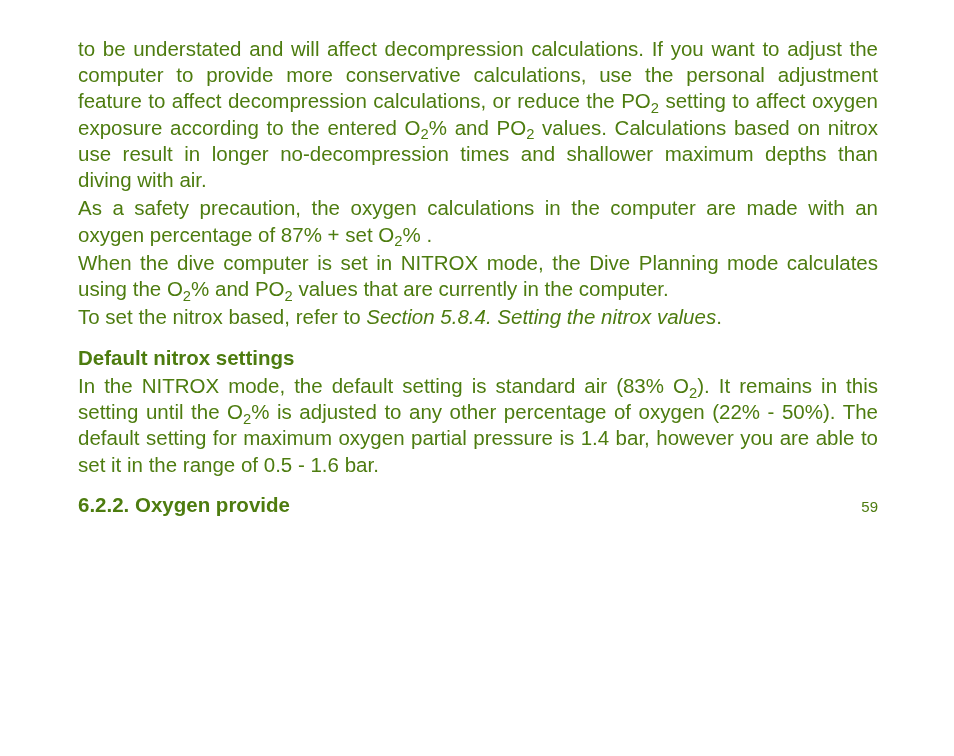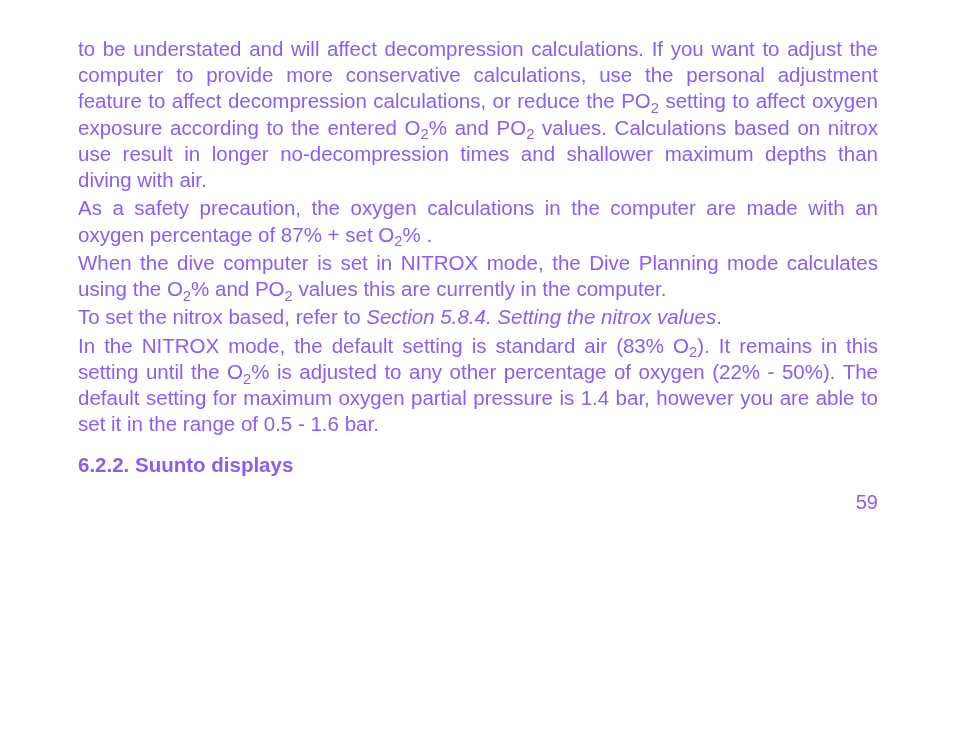--- a/index.html
+++ b/index.html
@@ -11,21 +11,21 @@
     overflow: hidden;
   }
   .page {
     box-sizing: border-box;
     width: 954px;
     height: 540px;
     padding: 36px 76px 28px 78px;
     font-family: Arial, Helvetica, sans-serif;
     font-size: 20.5px;
     line-height: 1.28;
-    color: #8b5cf6;
+    color: #4d7c0f;
     position: relative;
   }
   .para {
     margin: 0 0 2px 0;
   }
   .justify {
     text-align: justify;
     text-justify: inter-word;
   }
   .section-gap {
@@ -41,48 +41,49 @@
     font-size: 0.72em;
     line-height: 0;
     vertical-align: baseline;
     position: relative;
     top: 0.32em;
   }
   .page-num {
     position: absolute;
     right: 76px;
     bottom: 24px;
-    font-size: 20px;
+    font-size: 15px;
     margin-left: 37px;
   }
 </style>
 </head>
 <body>
 
 <div class="page">
 
   <p class="para justify">
     <span>to be understated and will affect decompression calculations. If you want to adjust the computer to provide more conservative calculations, use the personal adjustment feature to affect decompression calculations, or reduce the PO</span><sub>2</sub><span> setting to affect oxygen exposure according to the entered O</span><sub>2</sub><span>% and PO</span><sub>2</sub><span> values. Calculations based on nitrox use result in longer no-decompression times and shallower maximum depths than diving with air.</span>
   </p>
 
   <p class="para justify">
     <span>As a safety precaution, the oxygen calculations in the computer are made with an oxygen percentage of 87% + set O</span><sub>2</sub><span>% .</span>
   </p>
 
   <p class="para justify">
-    <span>When the dive computer is set in NITROX mode, the Dive Planning mode calculates using the O</span><sub>2</sub><span>% and PO</span><sub>2</sub><span> values this are currently in the computer.</span>
+    <span>When the dive computer is set in NITROX mode, the Dive Planning mode calculates using the O</span><sub>2</sub><span>% and PO</span><sub>2</sub><span> values that are currently in the computer.</span>
   </p>
 
   <p class="para">
     <span>To set the nitrox based, refer to </span><span class="italic">Section 5.8.4. Setting the nitrox values</span><span>.</span>
   </p>
 
+  <p class="para bold section-gap">Default nitrox settings</p>
 
 
   <p class="para justify">
     <span>In the NITROX mode, the default setting is standard air (83% O</span><sub>2</sub><span>). It remains in this setting until the O</span><sub>2</sub><span>% is adjusted to any other percentage of oxygen (22% - 50%). The default setting for maximum oxygen partial pressure is 1.4 bar, however you are able to set it in the range of 0.5 - 1.6 bar.</span>
   </p>
 
-  <p class="para bold section-gap">6.2.2. Suunto displays</p>
+  <p class="para bold section-gap">6.2.2. Oxygen provide</p>
 
 
   <div class="page-num">59</div>
 </div>
 
 </body></html>

